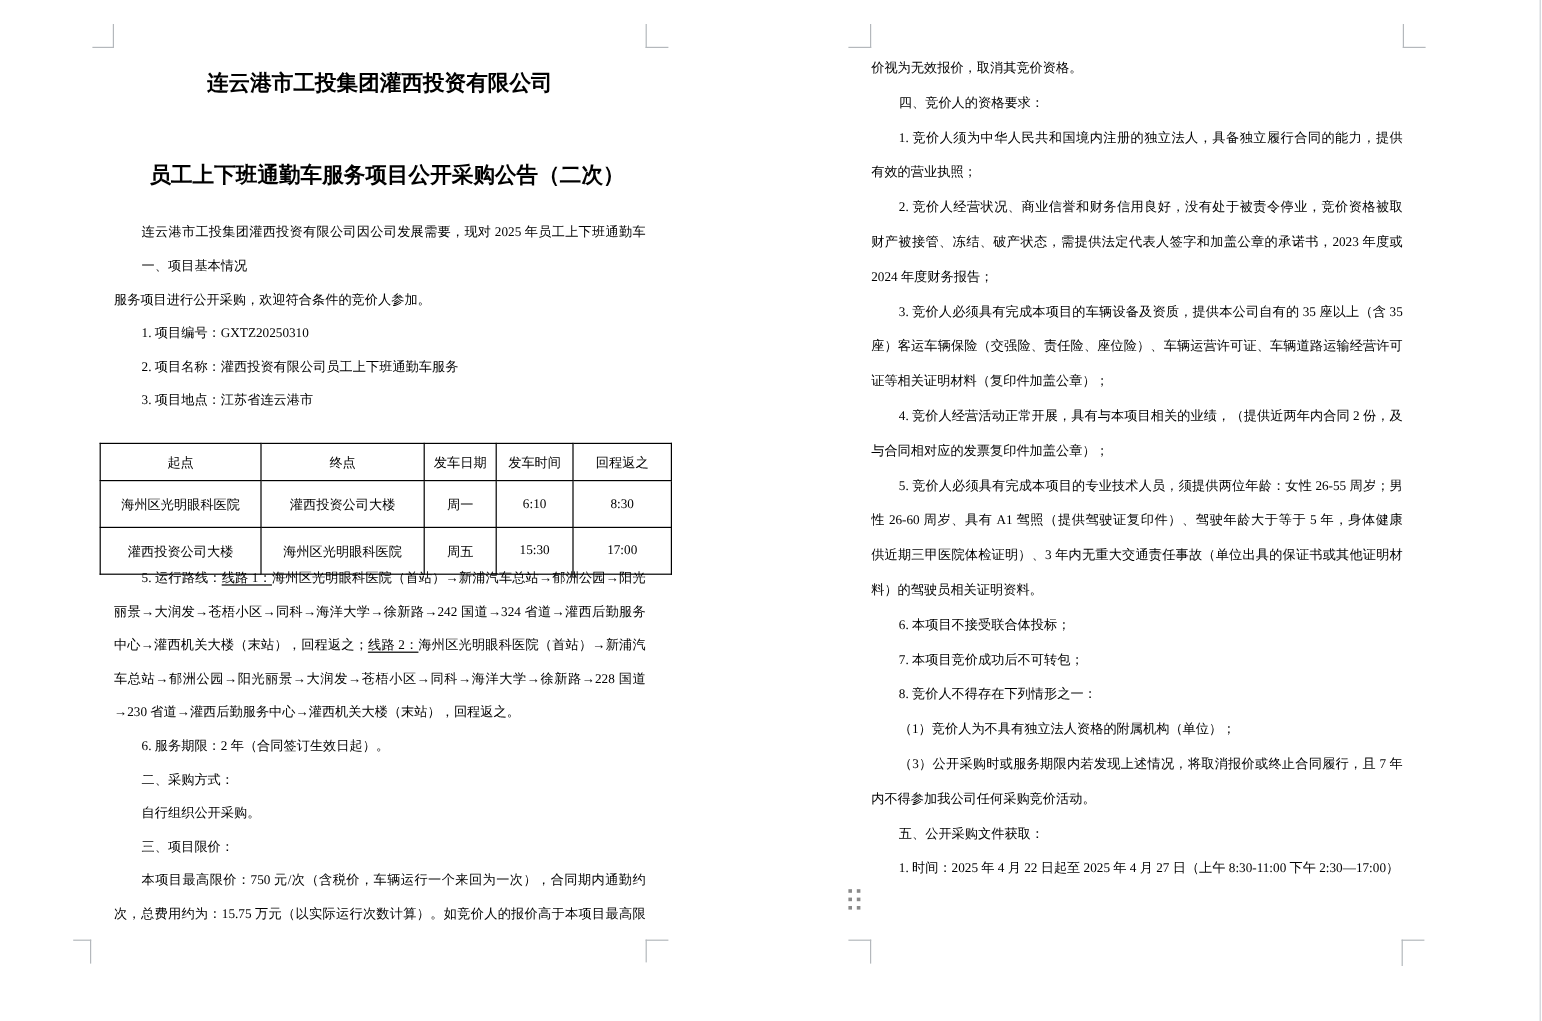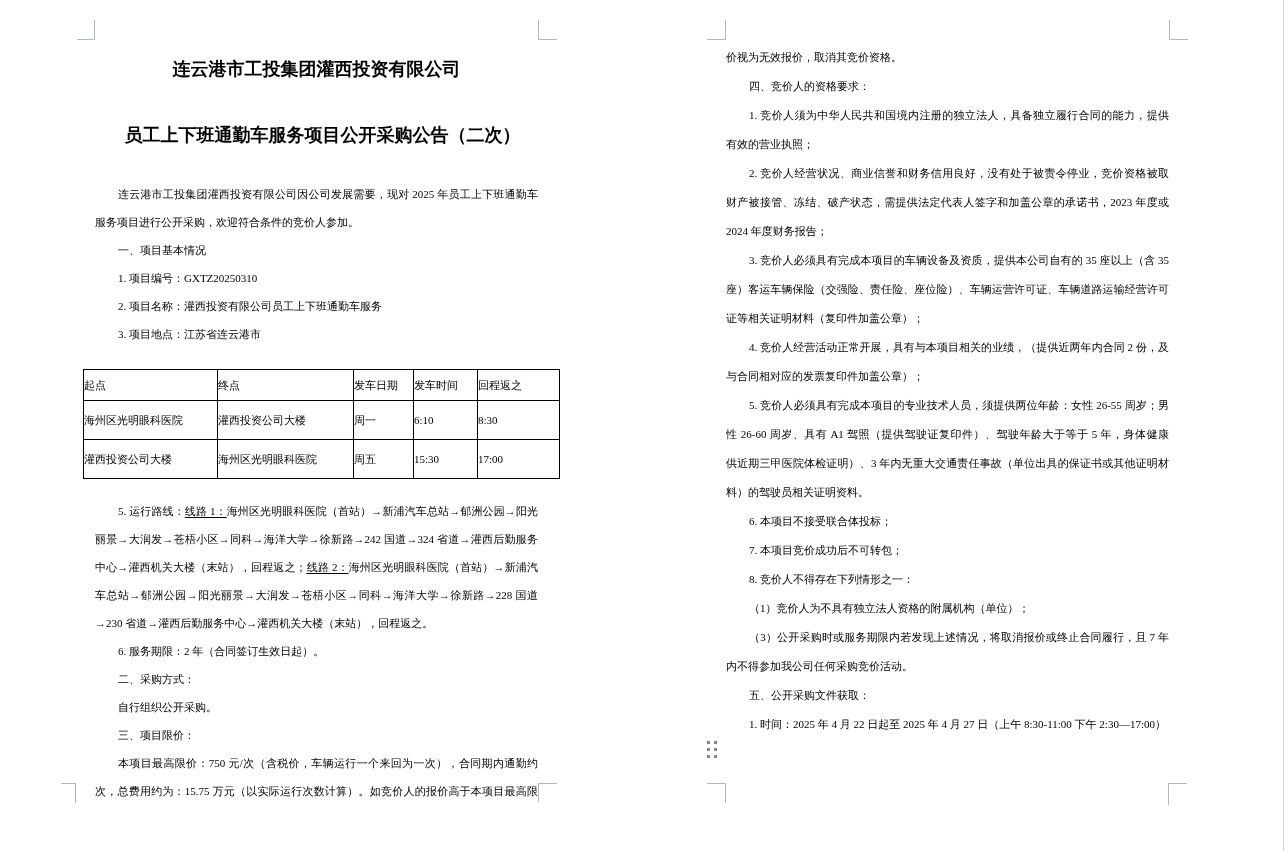--- a/index.html
+++ b/index.html
@@ -17,36 +17,36 @@
 
   
   .mark{position:absolute;box-sizing:border-box;}
   .mark.tl{border-right:1px solid #b4b8bc;border-bottom:1px solid #b4b8bc;}
   .mark.tr{border-left:1px solid #b4b8bc;border-bottom:1px solid #b4b8bc;}
   .mark.bl{border-top:1px solid #b4b8bc;border-right:1px solid #b4b8bc;}
   .mark.br{border-top:1px solid #b4b8bc;border-left:1px solid #b4b8bc;}
 
   .title{position:absolute;left:0;right:0;text-align:center;font-weight:bold;font-size:18px;line-height:24px;}
   #title1{top:57px;}
-  #title2{top:123px;padding-left:12px;}
+  #title2{top:134px;padding-left:12px;}
 
   .textcol{position:absolute;width:443px;font-size:11px;}
   #p1-body1{left:95px;top:180px;line-height:28px;}
-  #p1-body2{left:95px;top:497px;line-height:28px;}
+  #p1-body2{left:95px;top:468px;line-height:28px;}
   #p2-body{left:96px;top:43px;line-height:29px;}
 
   .ln{height:inherit;white-space:nowrap;}
   #p1-body1 .ln,#p1-body2 .ln{height:28px;}
   #p2-body .ln{height:29px;}
   .indent{text-indent:23px;}
   .fill{white-space:normal;text-align:justify;text-align-last:justify;overflow:hidden;}
   .u{text-decoration:underline;text-underline-offset:2px;}
 
   table.sched{position:absolute;left:83px;top:369px;width:476px;border-collapse:collapse;table-layout:fixed;font-size:11px;}
-  table.sched td{border:1px solid #000;vertical-align:middle;padding:0;}
+  table.sched td{border:1px solid #000;text-align:center;vertical-align:middle;padding:0;}
   table.sched tr.hdr td{height:30px;}
   table.sched tr.row td{height:38px;}
 
   #drag-handle{position:absolute;left:707px;top:741px;width:11px;height:18px;
     display:grid;grid-template-columns:3px 3px;grid-template-rows:3px 3px 3px;gap:4px;cursor:grab;}
   #drag-handle span{width:3px;height:3px;background:#8a8a8a;display:block;}
 </style>
 </head>
 <body>
 
@@ -54,22 +54,22 @@
   <div class="mark tl" style="left:77px;top:20px;width:18px;height:20px;"></div>
   <div class="mark tr" style="left:538px;top:20px;width:19px;height:20px;"></div>
   <div class="mark bl" style="left:61px;top:783px;width:15px;height:20px;"></div>
   <div class="mark br" style="left:538px;top:783px;width:19px;height:19px;"></div>
 
   <div id="title1" class="title">连云港市工投集团灌西投资有限公司</div>
   <div id="title2" class="title">员工上下班通勤车服务项目公开采购公告（二次）</div>
 
   <div id="p1-body1" class="textcol">
     <div class="ln indent fill">连云港市工投集团灌西投资有限公司因公司发展需要，现对 2025 年员工上下班通勤车</div>
+    <div class="ln indent">一、项目基本情况</div>
     <div class="ln">服务项目进行公开采购，欢迎符合条件的竞价人参加。</div>
-    <div class="ln indent">一、项目基本情况</div>
     <div class="ln indent">1. 项目编号：GXTZ20250310</div>
     <div class="ln indent">2. 项目名称：灌西投资有限公司员工上下班通勤车服务</div>
     <div class="ln indent">3. 项目地点：江苏省连云港市</div>
   </div>
 
   <table class="sched">
     <colgroup>
       <col style="width:134px">
         <col style="width:136px">
         <col style="width:60px">

